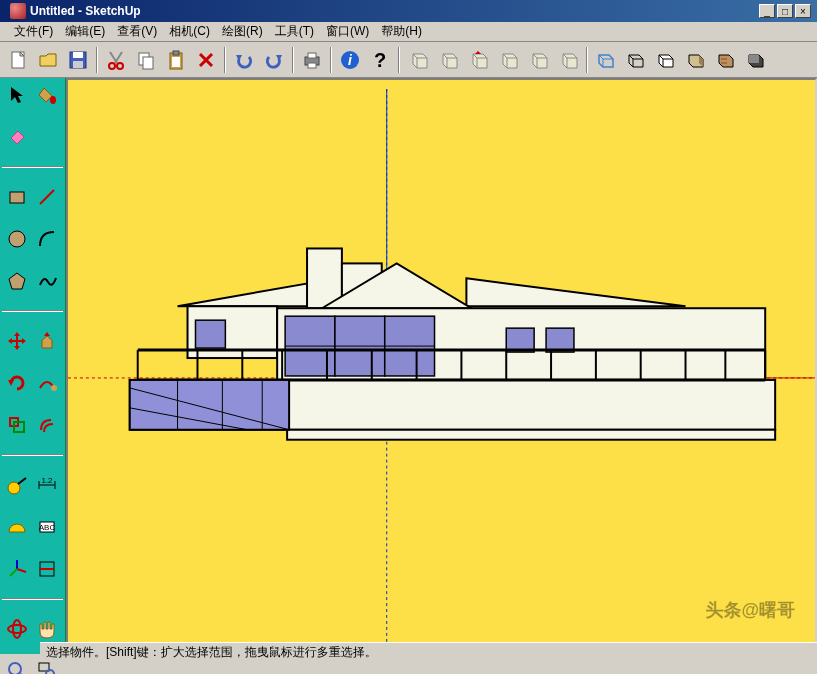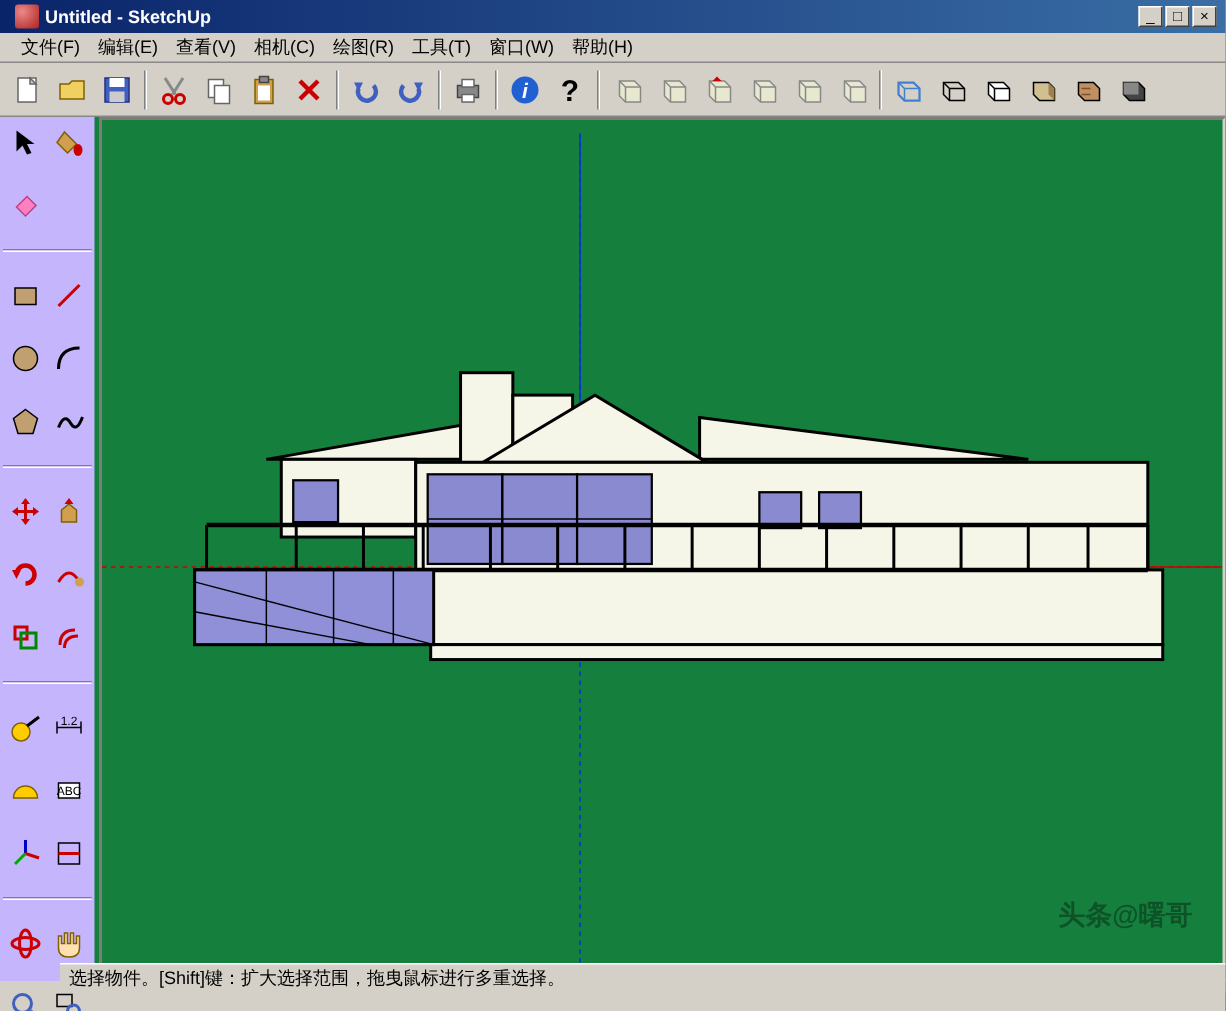--- a/index.html
+++ b/index.html
@@ -15,26 +15,26 @@
 .menubar { height: 20px; background: #d4d0c8; display: flex; align-items: center; padding: 0 8px; border-bottom: 1px solid #888; }
 .menubar .item { font-size: 12px; padding: 2px 6px; cursor: pointer; }
 
 
 .toolbar-top { height: 36px; background: #d4d0c8; display: flex; align-items: center; padding: 2px 4px; border-bottom: 1px solid #888; gap: 2px; }
 .tb-btn { width: 28px; height: 28px; border: 1px solid transparent; display: flex; align-items: center; justify-content: center; cursor: pointer; }
 .tb-sep { width: 2px; height: 26px; border-left: 1px solid #808080; border-right: 1px solid #fff; margin: 0 2px; }
 
 
 .workarea { position: absolute; top: 78px; left: 0; right: 0; bottom: 20px; display: flex; }
-.left-panel { width: 66px; background: #c4b5fd; border-right: 3px solid #15803d; padding: 2px; display: flex; flex-direction: column; gap: 12px; }
+.left-panel { width: 66px; background: #14b8a6; border-right: 1px solid #15803d; padding: 2px; display: flex; flex-direction: column; gap: 12px; }
 .tool-row { display: flex; gap: 0; }
 .tool-btn { width: 30px; height: 30px; border: 1px solid transparent; display: flex; align-items: center; justify-content: center; cursor: pointer; }
 .tool-sep-h { height: 4px; border-top: 1px solid #808080; border-bottom: 1px solid #fff; margin: 2px 0; }
 
-.canvas { flex: 1; background: #15803d; position: relative; border: 2px inset #d4d0c8; overflow: hidden; text-align: right; }
+.canvas { flex: 1; background: #fde047; position: relative; border: 2px inset #d4d0c8; overflow: hidden; text-align: right; }
 
 
 .statusbar { position: absolute; bottom: 12px; left: 0; right: 0; height: 20px; background: #d4d0c8; border-top: 1px solid #fff; display: flex; align-items: center; padding: 3px 6px; font-size: 12px; margin-left: 40px; }
 
 
 .watermark { position: absolute; right: 20px; bottom: 30px; font-size: 18px; color: rgba(0,0,0,0.35); font-weight: bold; pointer-events: none; }
 
 
 .tb-btn svg, .tool-btn svg { width: 22px; height: 22px; }
 </style>

